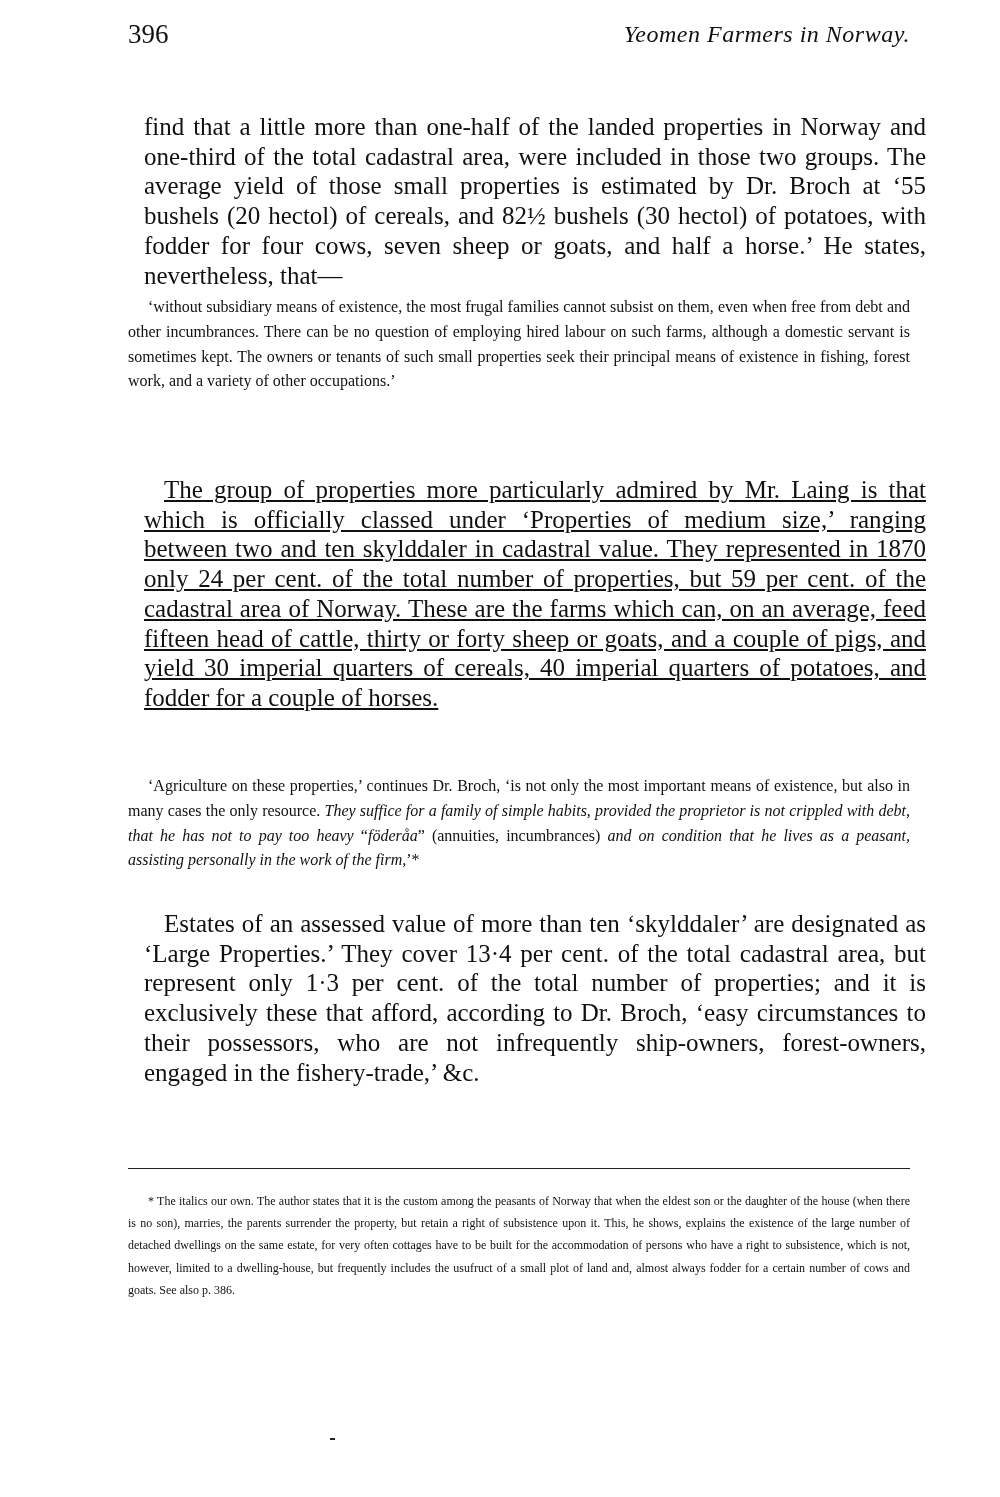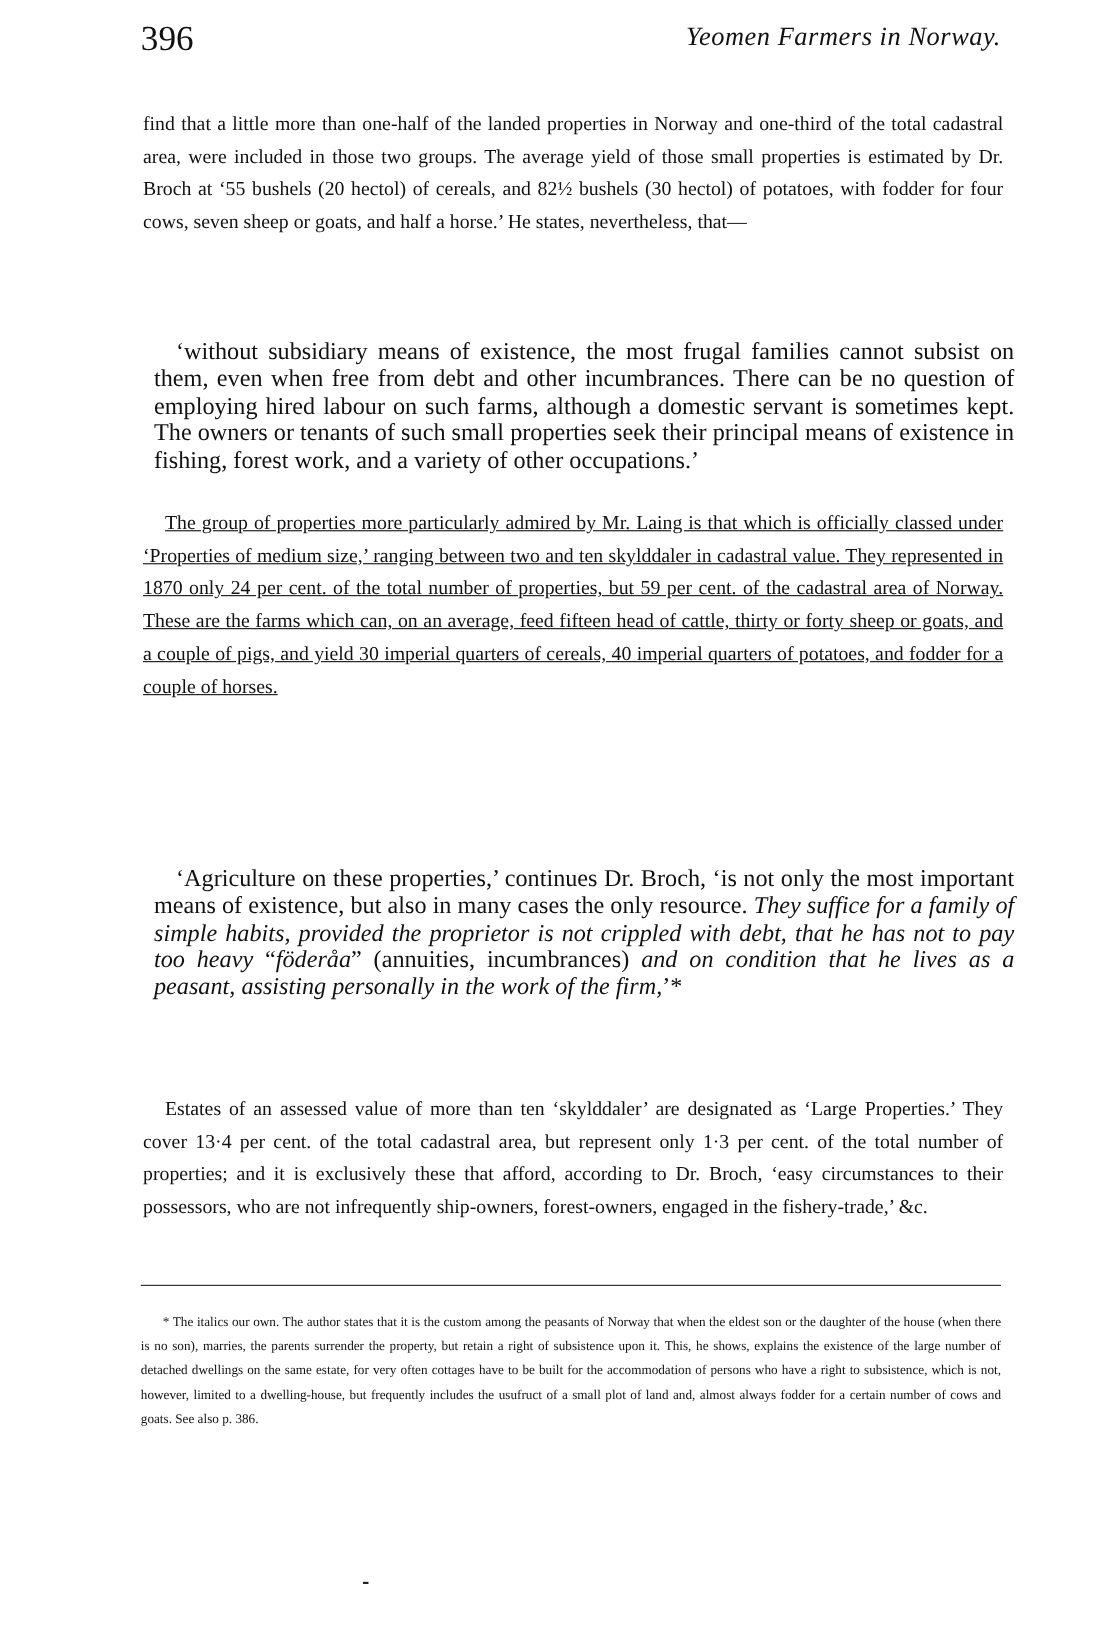--- a/index.html
+++ b/index.html
@@ -1,28 +1,28 @@
 <!DOCTYPE html>
 <html><head>
   <meta charset="utf-8">
   <style>
     html, body { margin: 0; padding: 0; background: #ffffff; }
     body { width: 1000px; height: 1497px; position: relative; overflow: hidden; color: #111; font-family: "Liberation Serif", "DejaVu Serif", serif; }
     .page { position: absolute; left: 128px; top: 0; width: 782px; }
     .running-head { position: absolute; top: 14px; left: 0; width: 782px; height: 40px; }
-    .page-number { position: absolute; left: 0; top: 0; font-size: 32px; line-height: 40px; }
+    .page-number { position: absolute; left: 0; top: 0; font-size: 27px; line-height: 40px; }
     .running-title { position: absolute; left: 0; right: 0; top: 0; text-align: right; font-style: italic; font-size: 24px; line-height: 40px; letter-spacing: 0.5px; }
-    .para-large { position: absolute; left: 0; width: 782px; font-size: 18px; line-height: 29.7px; text-align: justify; text-align-last: left; margin: 2px; }
-    .para-quote { position: absolute; left: 0; width: 782px; font-size: 22px; line-height: 24.8px; text-align: justify; margin: 12px; }
+    .para-large { position: absolute; left: 0; width: 782px; font-size: 25px; line-height: 29.7px; text-align: justify; text-align-last: left; margin: 16px; }
+    .para-quote { position: absolute; left: 0; width: 782px; font-size: 16px; line-height: 24.8px; text-align: justify; margin: 0; }
     .indent { text-indent: 20px; }
     .p1 { top: 96px; }
     .q1 { top: 295px; }
     .p2 { top: 459px; text-decoration: underline; }
     .q2 { top: 774px; }
-    .p3 { top: 992px; }
+    .p3 { top: 893px; }
     .rule { position: absolute; left: 0; top: 1168px; width: 782px; height: 0; border-top: 1.5px solid #222; }
     .footnote { position: absolute; left: 0; top: 1190px; width: 782px; font-size: 12px; line-height: 22.2px; text-align: justify; margin: 0; }
     .mark { position: absolute; left: 330px; top: 1438px; width: 5px; height: 2px; background: #222; }
     em { font-style: italic; font-family: Liberation Serif, serif; }
   </style>
 </head>
 <body>
 
 <div class="page">
   <div class="running-head">

